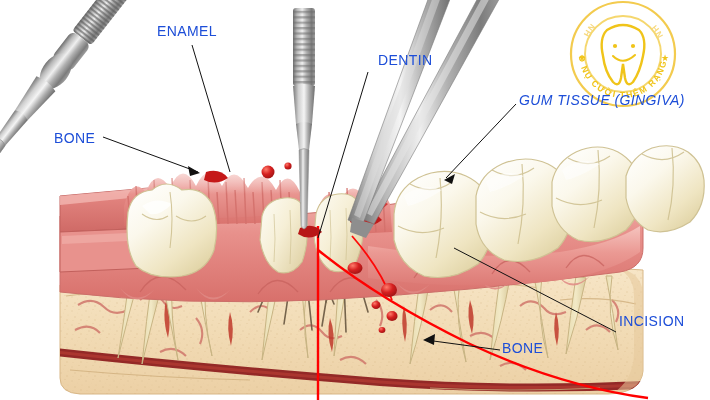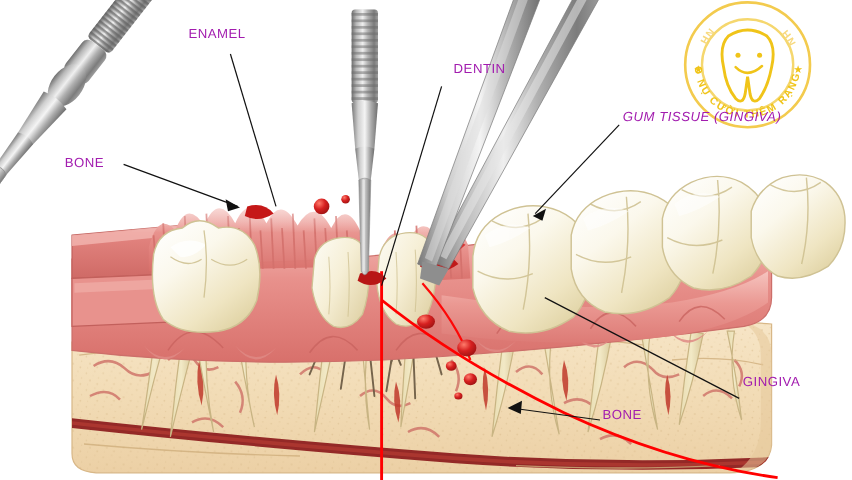--- a/index.html
+++ b/index.html
@@ -16,23 +16,23 @@
     font-family: "Liberation Sans", sans-serif;
   }
   #art {
     position: absolute;
     left: 0; top: 0;
     width: 710px;
     height: 400px;
   }
   .label {
     position: absolute;
-    color: #a21caf;
+    color: #1d4ed8;
     font-family: "Liberation Sans", sans-serif;
-    font-size: 11px;
+    font-size: 14px;
     font-weight: 400;
     letter-spacing: 0.4px;
     white-space: nowrap;
     line-height: 1.15;
   }
   .label.two-line { white-space: normal; text-align: left; }
   #lbl-enamel   { left: 157px; top: 23px; }
   #lbl-bone-top { left: 54px;  top: 130px; }
   #lbl-dentin   { left: 378px; top: 52px; }
   #lbl-gum      { left: 519px; top: 92px; font-style: italic; }
@@ -462,16 +462,16 @@
 
   <div class="label" id="lbl-bone-top">BONE</div>
 
   <div class="label" id="lbl-dentin">DENTIN</div>
 
   <div class="label" id="lbl-gum">GUM TISSUE (GINGIVA)</div>
 
   <div class="label" id="lbl-bone-bot">BONE</div>
 
   <div class="label two-line" id="lbl-surgical">
-    <div>GINGIVA</div>
+    <div>INCISION</div>
   </div>
 
 </div>
 
 </body></html>

